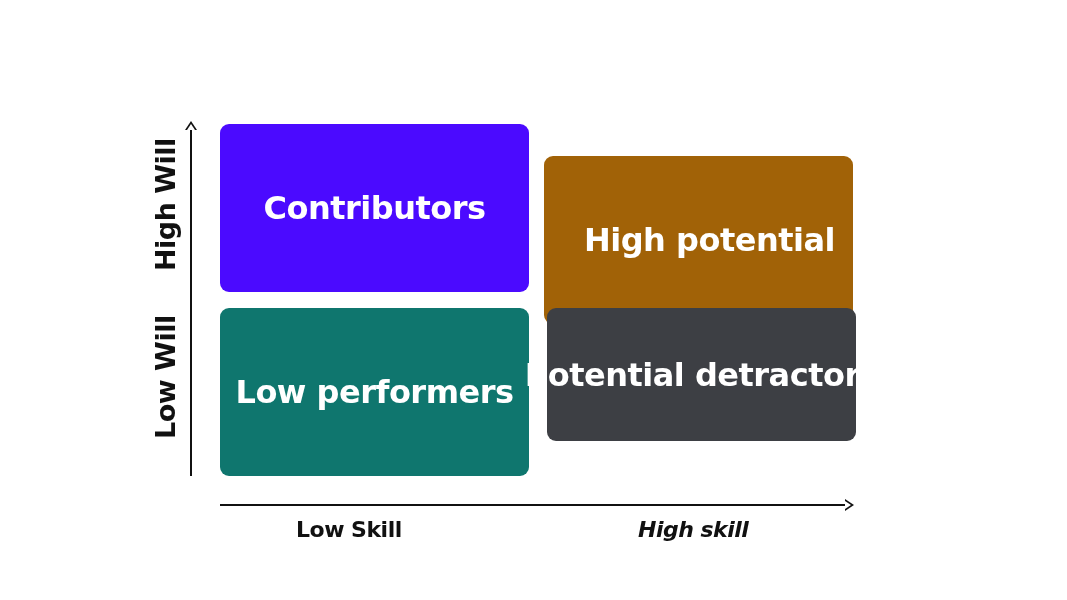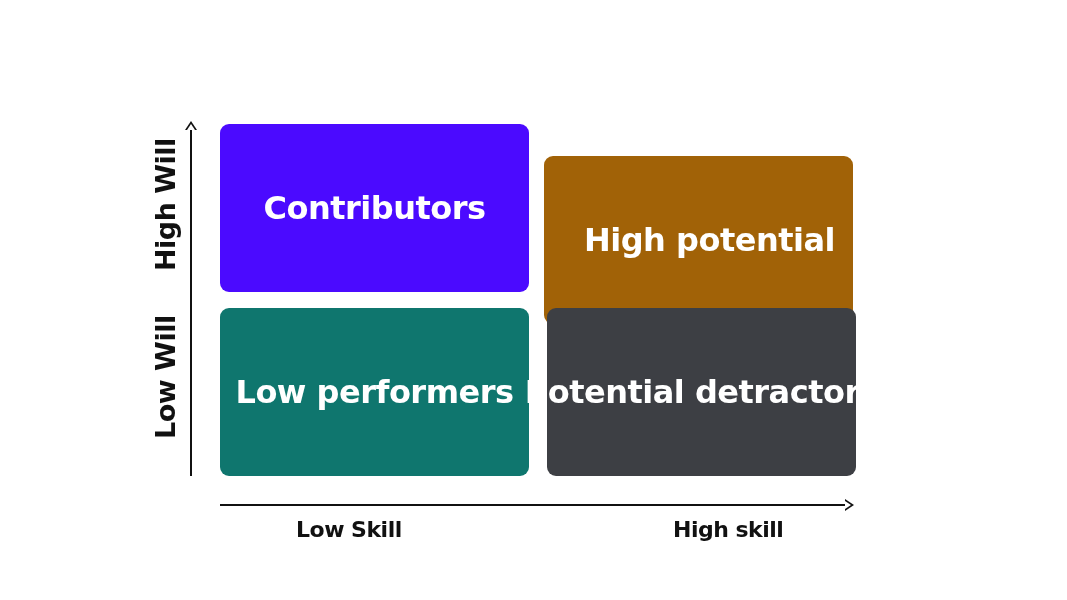--- a/index.html
+++ b/index.html
@@ -1,34 +1,34 @@
 <!DOCTYPE html>
 <html><head>
 <meta charset="utf-8">
 <style>
   html,body{margin:0;padding:0;}
   body{width:1067px;height:600px;background:#ffffff;position:relative;overflow:hidden;font-family:"DejaVu Sans","Liberation Sans",sans-serif;}
   .quad{position:absolute;border-radius:9px;display:flex;align-items:center;justify-content:center;color:#ffffff;font-weight:bold;font-size:32px;letter-spacing:-0.5px;white-space:nowrap;}
   #q-tl{left:220px;top:124px;width:309px;height:168px;}
   #q-tr{left:544px;top:124px;width:309px;height:168px;}
   #q-bl{left:220px;top:308px;width:309px;height:168px;}
-  #q-br{left:547px;top:308px;width:309px;height:168px;}
+  #q-br{left:547px;top:308px;width:309px;height:133px;}
   #q-tr span{padding-left:22px;}
   .vaxis{position:absolute;left:190px;top:126px;width:2px;height:350px;background:#111;}
   .vaxis-head{position:absolute;left:185px;top:121px;width:0;height:0;border-left:6px solid transparent;border-right:6px solid transparent;border-bottom:9px solid #111;}
   .vaxis-head-inner{position:absolute;left:187px;top:124px;width:0;height:0;border-left:4px solid transparent;border-right:4px solid transparent;border-bottom:6px solid #fff;}
   .haxis{position:absolute;left:220px;top:504px;width:632px;height:2px;background:#111;}
   .haxis-head{position:absolute;left:845px;top:499px;width:0;height:0;border-top:6px solid transparent;border-bottom:6px solid transparent;border-left:9px solid #111;}
   .haxis-head-inner{position:absolute;left:845px;top:501px;width:0;height:0;border-top:4px solid transparent;border-bottom:4px solid transparent;border-left:6px solid #fff;}
   .ylabel{position:absolute;font-weight:bold;font-size:27px;color:#111;transform:rotate(-90deg);transform-origin:center center;white-space:nowrap;letter-spacing:-0.5px;}
   #y-high{left:107px;top:194px;width:120px;height:34px;text-align:center;}
   #y-low{left:107px;top:362px;width:120px;height:34px;text-align:center;}
   .xlabel{position:absolute;font-weight:bold;font-size:22px;color:#111;white-space:nowrap;letter-spacing:-0.5px;}
   #x-low{left:296px;top:517px;}
-  #x-high{left:673px;top:517px;}
+  #x-high{left:638px;top:517px;font-style:italic;}
 </style>
 </head>
 <body>
 
 <div class="quad" id="q-tl" style="background: rgb(75, 10, 255);">
     <span>Contributors</span>
   </div>
 <div class="quad" id="q-tr" style="background: #a16207; margin-top: 32px;">
     <span>High potential</span>
   </div>

